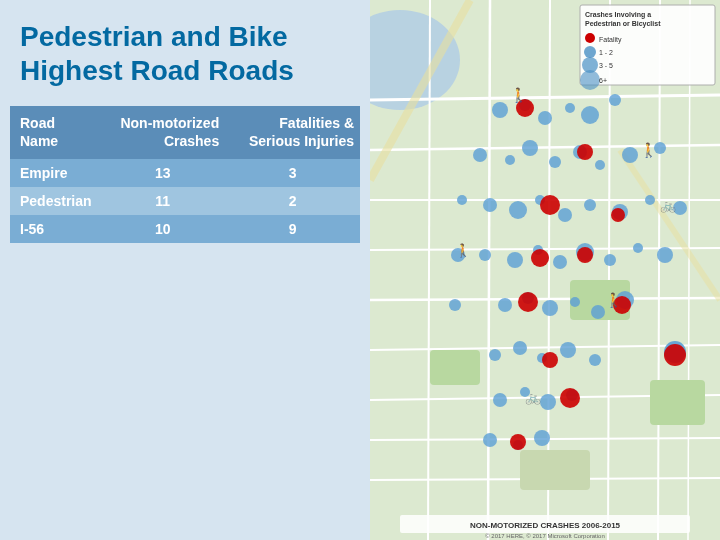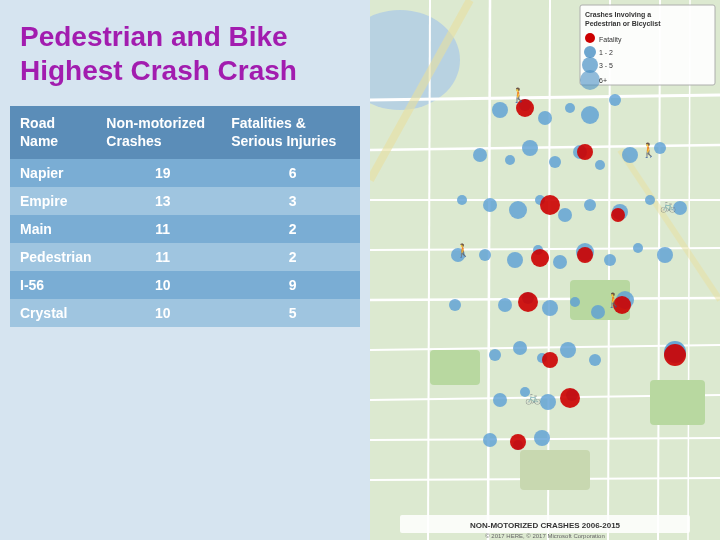--- a/index.html
+++ b/index.html
@@ -27,40 +27,40 @@
     }
 
     .title-area {
       background: #d6e4f0;
       padding: 20px 20px 15px 20px;
     }
 
     .title-text {
       font-size: 28px;
       font-weight: bold;
-      color: #a21caf;
+      color: #0369a1;
       line-height: 1.2;
     }
 
     .table-area {
       flex: 1;
       padding: 4px 10px 10px 10px;
     }
 
     table {
       width: 100%;
       border-collapse: collapse;
       font-size: 14px;
     }
 
     thead tr th {
       background: #5b8db8;
       color: #fff;
       padding: 8px 6px;
-      text-align: left;
+      text-align: right;
       font-weight: bold;
       line-height: 1.3;
     }
 
     thead tr th:first-child {
       text-align: left;
       padding-left: 10px;
     }
 
     tbody tr:nth-child(odd) {
@@ -108,63 +108,48 @@
   </style>
 </head>
 <body>
 
 <div class="container">
 
   <div class="left-panel">
     <div class="title-area">
       <div class="title-text">
         <span>Pedestrian and Bike</span><br>
-        <span>Highest Crash Crash</span>
+        <span>Highest Road Roads</span>
       </div>
     </div>
 
     <div class="table-area">
       <table>
         <thead>
           <tr>
             <th>Road Name</th>
             <th>Non-motorized Crashes</th>
             <th>Fatalities &amp; Serious Injuries</th>
           </tr>
         </thead>
         <tbody id="table-body">
-        <tr>
-      <td>Napier</td>
-      <td>19</td>
-      <td>6</td>
-    </tr>
             <tr>
       <td>Empire</td>
       <td>13</td>
       <td>3</td>
-    </tr>
-            <tr>
-      <td>Main</td>
-      <td>11</td>
-      <td>2</td>
     </tr>
             <tr>
       <td>Pedestrian</td>
       <td>11</td>
       <td>2</td>
     </tr>
             <tr>
       <td>I-56</td>
       <td>10</td>
       <td>9</td>
-    </tr>
-            <tr>
-      <td>Crystal</td>
-      <td>10</td>
-      <td>5</td>
     </tr>
           </tbody>
       </table>
     </div>
   </div>
 
   <div class="right-panel">
     <div class="map-placeholder">
 
       <svg class="map-svg" viewBox="0 0 350 540" xmlns="http://www.w3.org/2000/svg">

